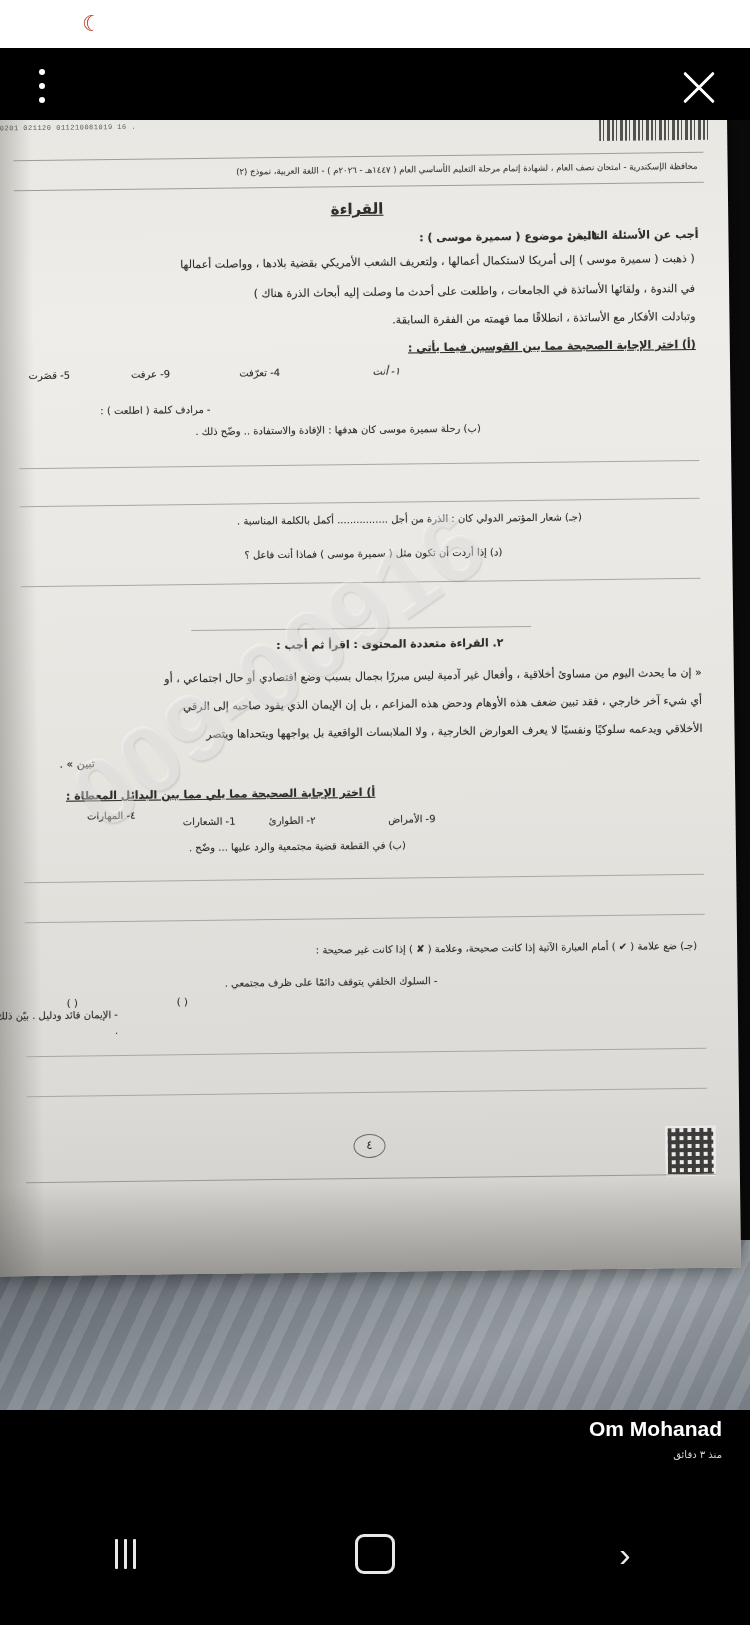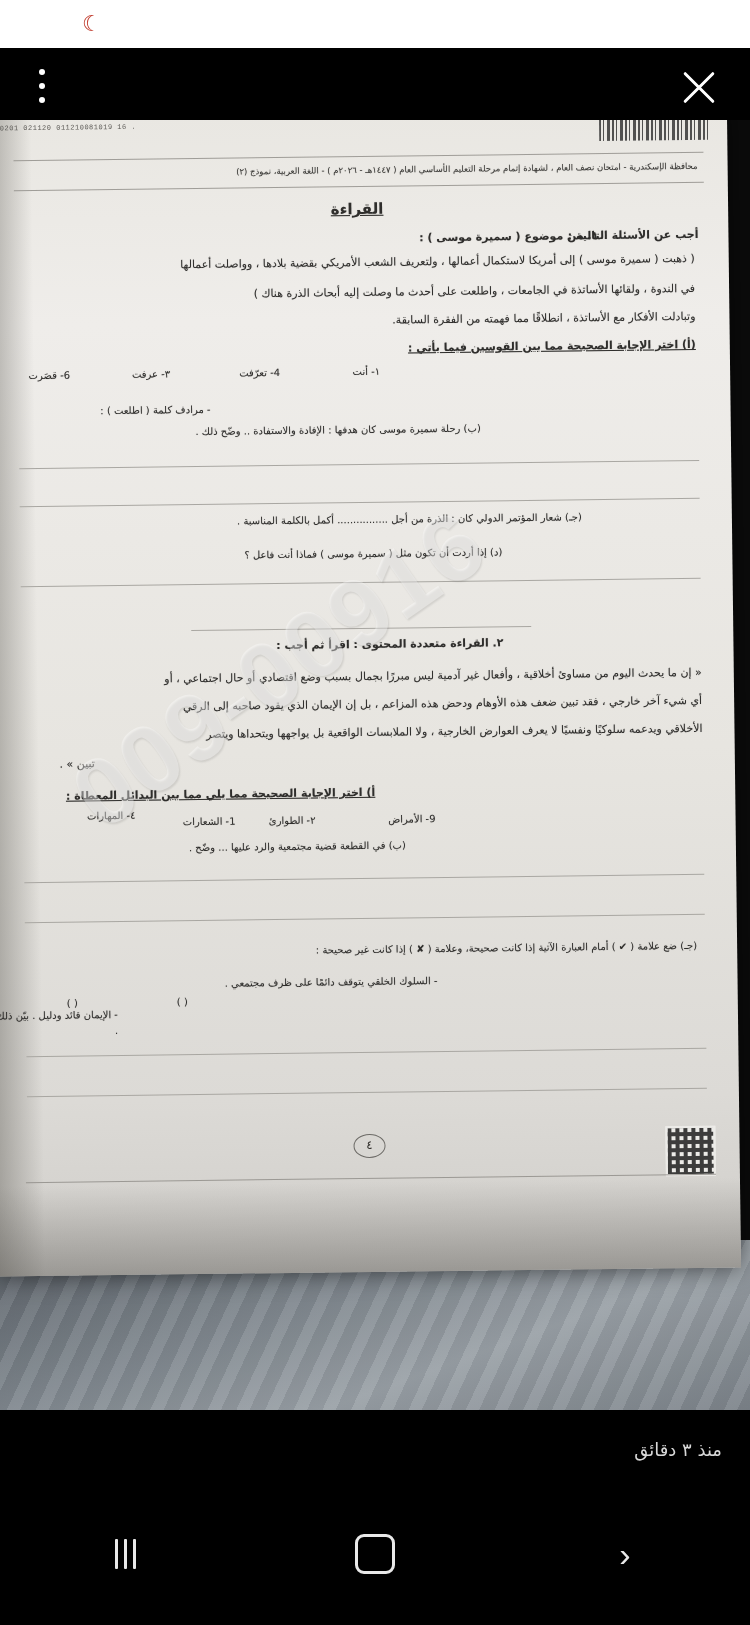--- a/index.html
+++ b/index.html
@@ -231,21 +231,21 @@
     z-index: 7;
   }
   .caption .name {
     color: #fff;
     font-size: 21px;
     font-weight: bold;
     margin-bottom: 8px;
   }
   .caption .time {
     color: #d8d8d8;
-    font-size: 18px;
+    font-size: 10px;
     direction: rtl;
     font-family: "DejaVu Sans", sans-serif;
   }
 
   
   .navbar {
     position: absolute;
     bottom: 0; left: 0;
     width: 750px;
     height: 143px;
@@ -303,24 +303,24 @@
 
       <div class="ar body bold" style="top:118px; right:30px;">أجب عن الأسئلة التالية :</div>
       <div class="ar body bold" style="top:118px; right:130px;">١. من موضوع ( سميرة موسى ) :</div>
 
       <div class="ar body" style="top:142px; right:34px; left:36px;">( ذهبت ( سميرة موسى ) إلى أمريكا لاستكمال أعمالها ، ولتعريف الشعب الأمريكي بقضية بلادها ، وواصلت أعمالها</div>
       <div class="ar body" style="top:172px; right:34px; left:36px;">في الندوة ، ولقائها الأساتذة في الجامعات ، واطلعت على أحدث ما وصلت إليه أبحاث الذرة هناك )</div>
       <div class="ar body" style="top:200px; right:34px; left:36px;">وتبادلت الأفكار مع الأساتذة ، انطلاقًا مما فهمته من الفقرة السابقة.</div>
 
       <div class="ar body bold ul" style="top:228px; right:34px;">(أ) اختر الإجابة الصحيحة مما بين القوسين فيما يأتي :</div>
 
-      <div class="ar small" style="top:252px; right:350px;">١- أنت</div>
+      <div class="ar small" style="top:252px; right:330px;font-style:italic;">١- أنت</div>
       <div class="ar small" style="top:252px; right:450px;">4- تعرّفت</div>
-      <div class="ar small" style="top:252px; right:560px;">٣- عرفت</div>
-      <div class="ar small" style="top:252px; right:660px;">6- قصَرت</div>
+      <div class="ar small" style="top:252px; right:560px;">9- عرفت</div>
+      <div class="ar small" style="top:252px; right:660px;">5- قصَرت</div>
 
       <div class="ar small" style="top:288px; right:520px;">- مرادف كلمة ( اطلعت ) :</div>
 
       <div class="ar small" style="top:310px; right:250px;">(ب) رحلة سميرة موسى كان هدفها : الإفادة والاستفادة .. وضّح ذلك .</div>
 
       <div class="answer-line" style="left:30px; width:680px; top:352px;"></div>
       <div class="answer-line" style="left:30px; width:680px; top:390px;"></div>
 
       <div class="ar small" style="top:400px; right:150px;">(جـ) شعار المؤتمر الدولي كان : الذرة من أجل ................ أكمل بالكلمة المناسبة .</div>
       <div class="ar small" style="top:434px; right:230px;">(د) إذا أردت أن تكون مثل ( سميرة موسى ) فماذا أنت فاعل ؟</div>
@@ -362,20 +362,21 @@
 
       <div class="qr" style="right:24px; top:1018px; bottom:auto;"></div>
 
       <div class="rule" style="top:1066px;"></div>
     </div>
 
     <div class="watermark">009-00916</div>
   </div>
 
   <div class="caption">
+    <div class="name">Om Mohanad</div>
     <div class="time">منذ ٣ دقائق</div>
   </div>
 </div>
 
 <div class="navbar">
   <div class="nav-btn">
     <div class="nav-recents">
       <i></i>
       <i></i>
       <i></i>

